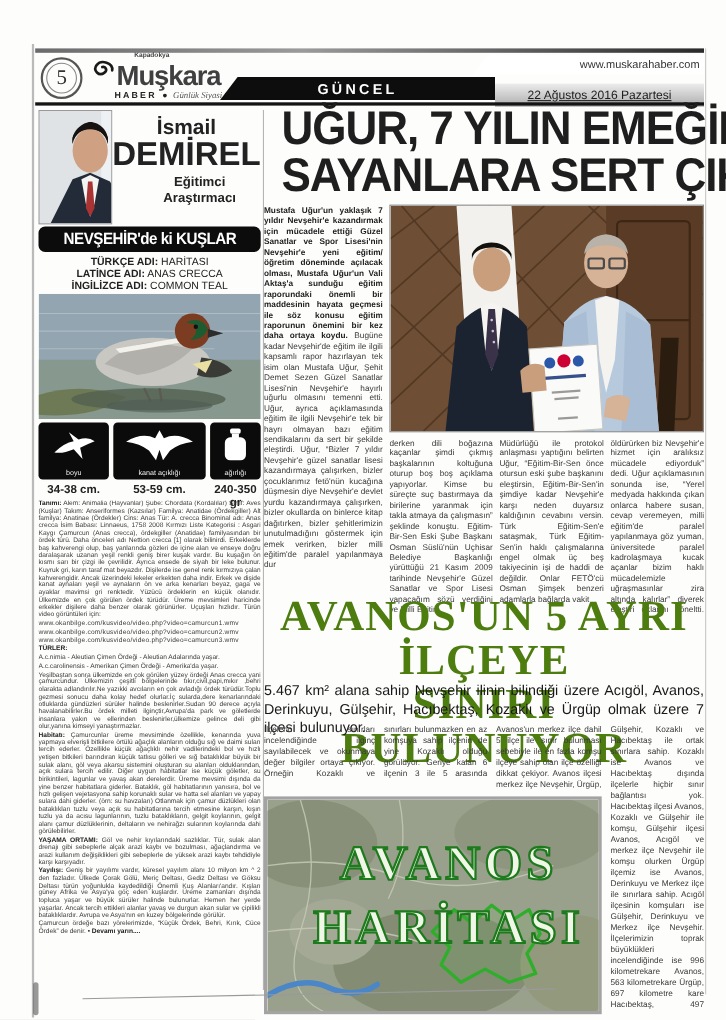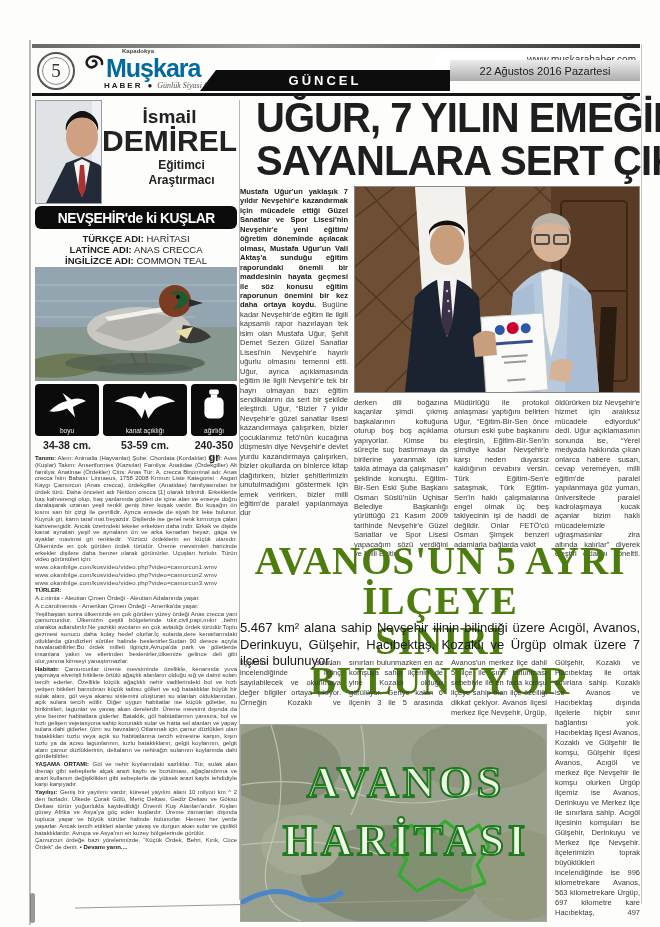--- a/index.html
+++ b/index.html
@@ -8,33 +8,33 @@
   .abs{position:absolute;}
   
   .rule-top{left:32px;top:44px;width:608px;height:4px;background:linear-gradient(to right,#6a6a6a,#9a9a9a 40%,#2a2a2a);}
   .badge{left:37px;top:52px;width:34px;height:34px;border:2px solid #555;border-radius:50%;
          display:flex;align-items:center;justify-content:center;}
   .badge-inner{width:26px;height:26px;border:1px solid #888;border-radius:50%;display:flex;align-items:center;justify-content:center;
          font-family:"Liberation Serif",serif;font-size:19px;color:#333;}
   .logo{left:80px;top:48px;width:150px;}
   .logo-top{font-size:6px;font-weight:bold;color:#444;margin-left:42px;}
   .logo-row{display:flex;align-items:flex-end;}
-  .logo-name{font-size:25px;font-weight:bold;letter-spacing:-1px;color:#0369a1;line-height:24px;}
+  .logo-name{font-size:25px;font-weight:bold;letter-spacing:-1px;color:#404040;line-height:24px;}
   .logo-sub{display:flex;gap:5px;align-items:center;margin-left:24px;margin-top:1px;}
   .logo-haber{font-size:8px;font-weight:bold;letter-spacing:2px;color:#222;}
   .logo-tag{font-family:"Liberation Serif",serif;font-style:italic;font-size:8px;color:#555;}
   .url-strip{left:430px;top:50px;width:210px;height:18px;background:#fff;
              clip-path:polygon(14px 0,100% 0,100% 100%,0 100%);
              display:flex;align-items:center;justify-content:flex-end;font-size:10px;color:#333;padding-right:4px;box-sizing:border-box;}
   .guncel-bar{left:200px;top:70px;width:250px;height:21px;background:#0d0d0d;
               clip-path:polygon(16px 0,100% 0,100% 100%,0 100%);
               display:flex;align-items:center;justify-content:center;}
   .guncel-text{color:#fff;font-weight:bold;font-size:13px;letter-spacing:3px;}
-  .date-strip{left:450px;top:60px;width:190px;height:21px;background:linear-gradient(#ececec,#adadad);
-              display:flex;align-items:center;justify-content:center;font-size:11px;color:#1d1d1d;}
+  .date-strip{left:450px;top:76px;width:190px;height:21px;background:linear-gradient(#ececec,#adadad);
+              display:flex;align-items:center;justify-content:center;font-size:11px;color:#1d1d1d;text-decoration:underline;}
   .rule-bottom{left:32px;top:93px;width:608px;height:3px;background:#141414;}
   
   .vsep{left:239px;top:100px;width:1px;height:800px;background:#b5b5b5;}
   .author-box{left:35px;top:100px;width:202px;height:102px;display:flex;}
   .author-photo{width:92px;height:102px;border:1px solid #999;background:linear-gradient(#e9ebec,#d6dadd);overflow:hidden;}
   .author-meta{flex:1;text-align:center;padding-top:6px;}
   .author-first{font-size:19px;font-weight:bold;line-height:22px;}
   .author-last{font-size:30px;font-weight:bold;line-height:25px;}
   .author-title{font-size:12px;font-weight:bold;line-height:15px;margin-top:5px;padding-left:24px;}
   .birds-banner{left:35px;top:206px;width:202px;height:23px;background:#0c0c0c;border-radius:6px;
@@ -67,21 +67,21 @@
   .col4{left:555px;top:398px;width:85px;height:160px;}
   
   .headline2{left:240px;top:541px;width:400px;text-align:center;font-family:"Liberation Serif",serif;
              font-weight:bold;color:#4d7c0f;font-size:39px;line-height:40px;letter-spacing:1px;}
   .subhead{left:240px;top:620px;width:400px;font-weight:normal;font-size:13px;line-height:16.5px;color:#181818;text-align:justify;}
   .av-col{font-size:7.5px;line-height:10px;text-align:justify;color:#3a3a3a;overflow:hidden;}
   .avc1{left:240px;top:658px;width:101px;height:52px;}
   .avc2{left:349px;top:658px;width:94px;height:52px;}
   .avc3{left:451px;top:658px;width:96px;height:62px;}
   .avc4{left:555px;top:658px;width:85px;height:262px;}
-  .map{left:240px;top:724px;width:307px;height:198px;border:1px solid #a3a3a3;box-sizing:border-box;overflow:hidden;}
+  .map{left:240px;top:724px;width:307px;height:198px;border:3px solid #a3a3a3;box-sizing:border-box;overflow:hidden;}
   
   .edge-left{left:29px;top:40px;width:2px;height:885px;background:#8d8d8d;opacity:.6;}
   .edge-right{left:641px;top:44px;width:1px;height:860px;background:#c7c7c7;}
   .scratch{left:75px;top:903px;width:430px;height:1px;background:#9a9a9a;transform:rotate(-1.2deg);}
   .smudge{left:30px;top:893px;width:5px;height:30px;background:#6e6e6e;border-radius:3px;opacity:.7;}
 </style>
 </head>
 <body>
 
 <div class="page">

